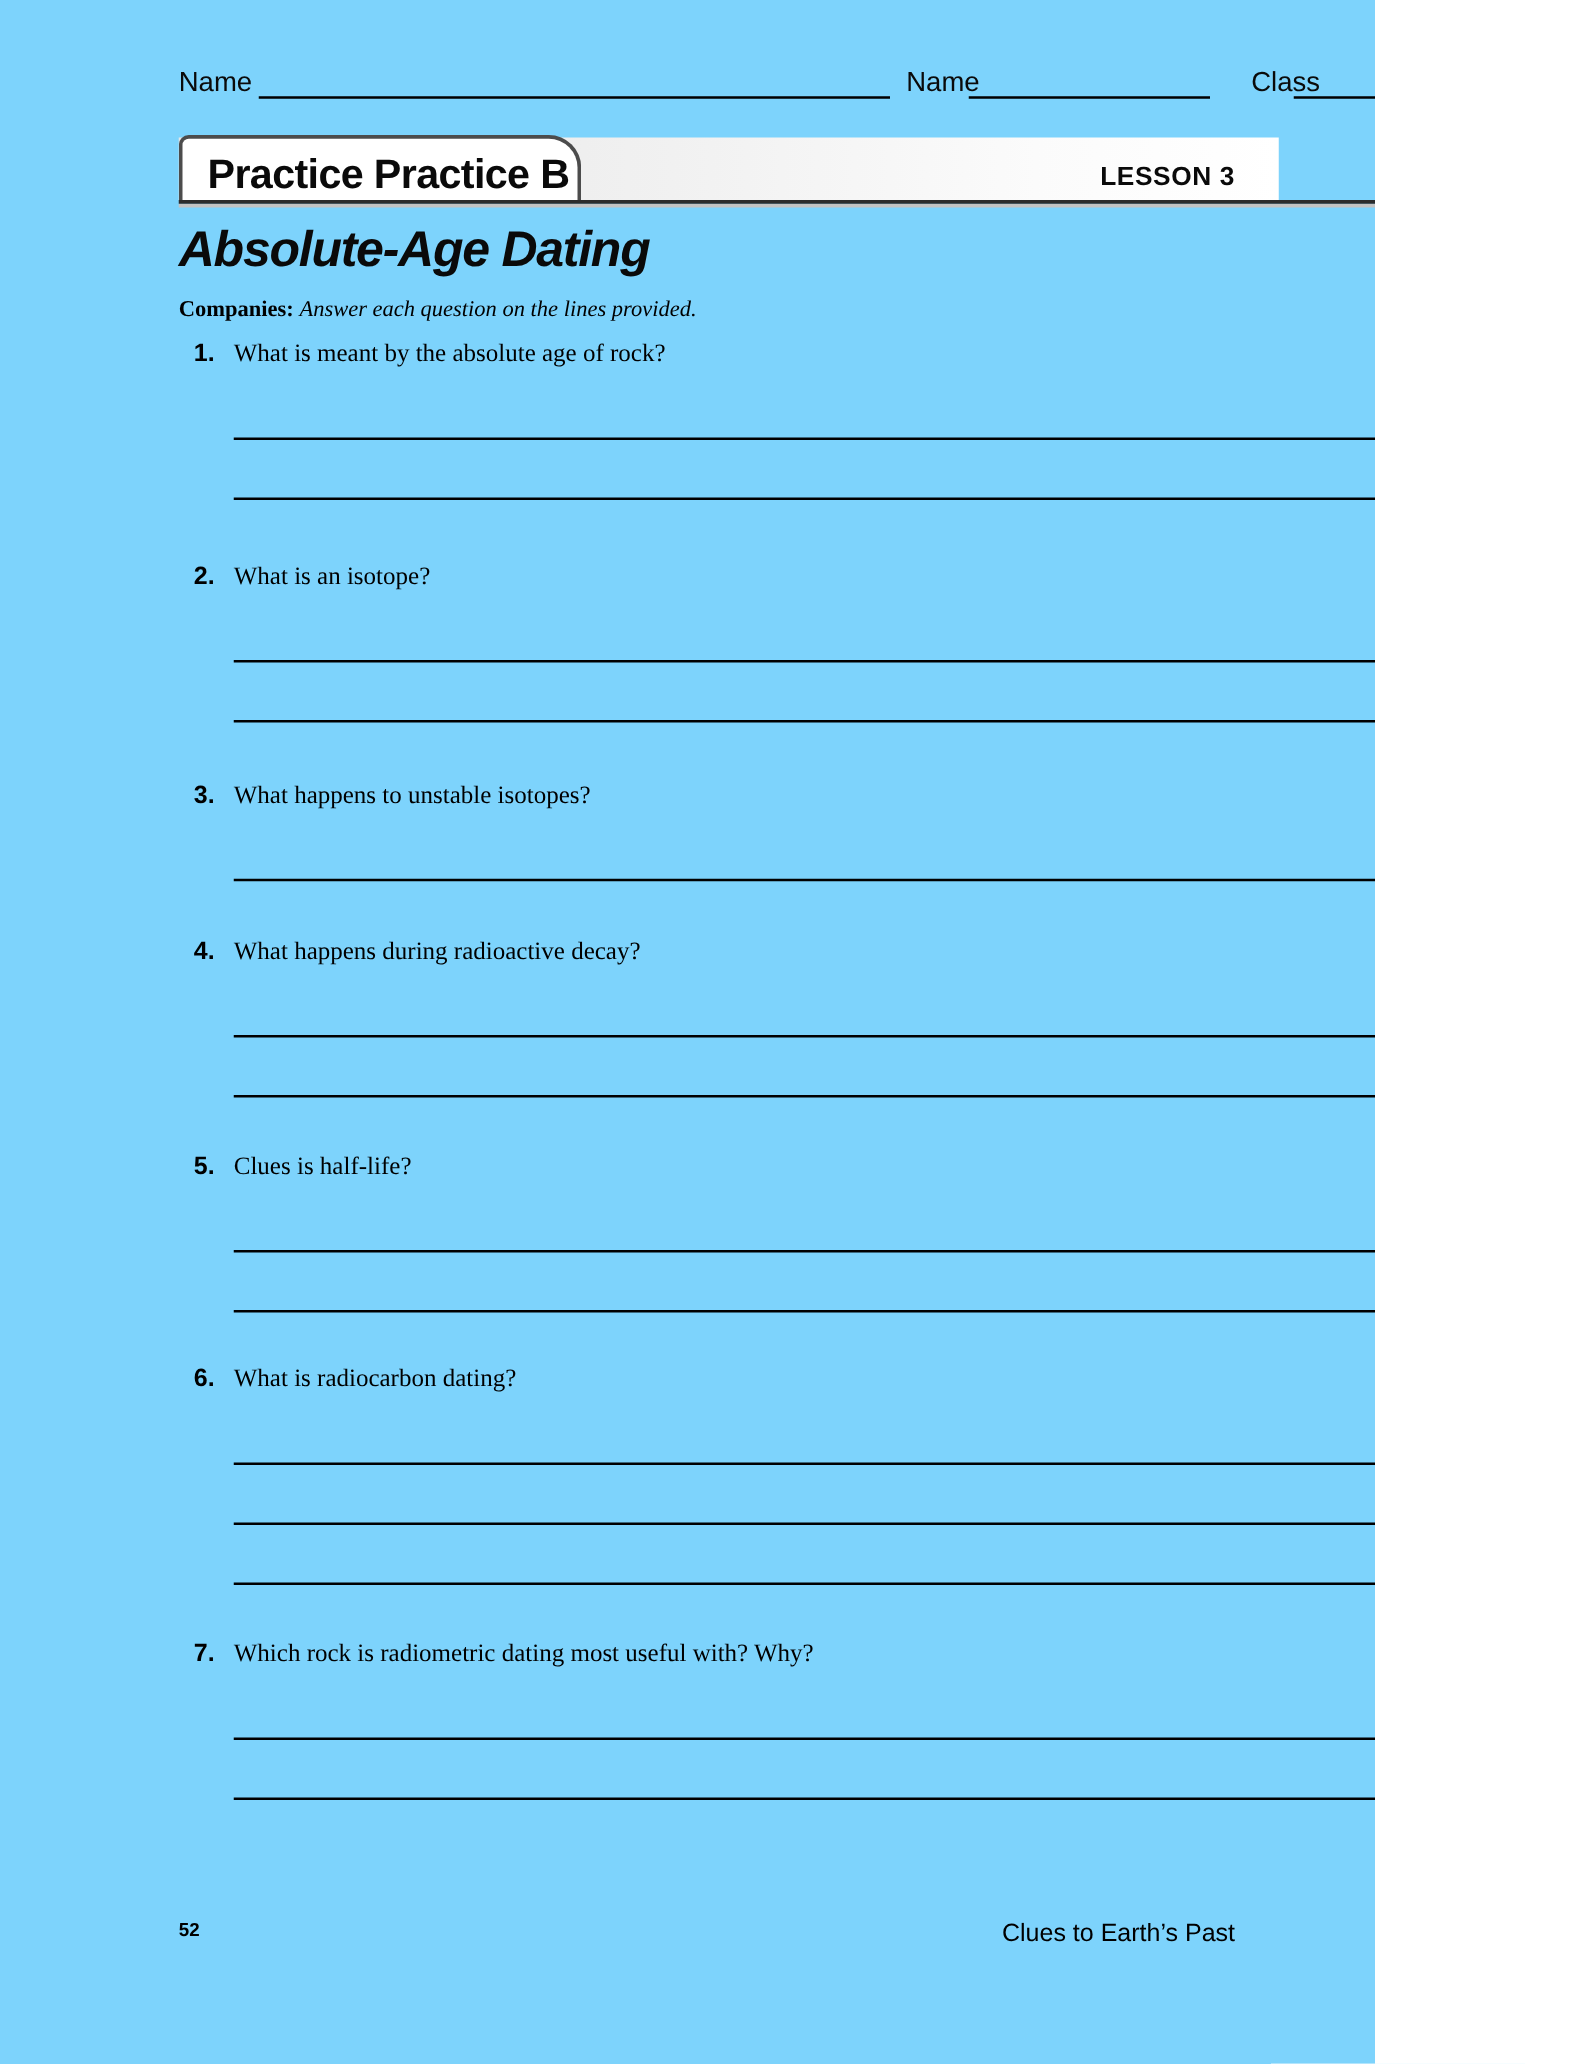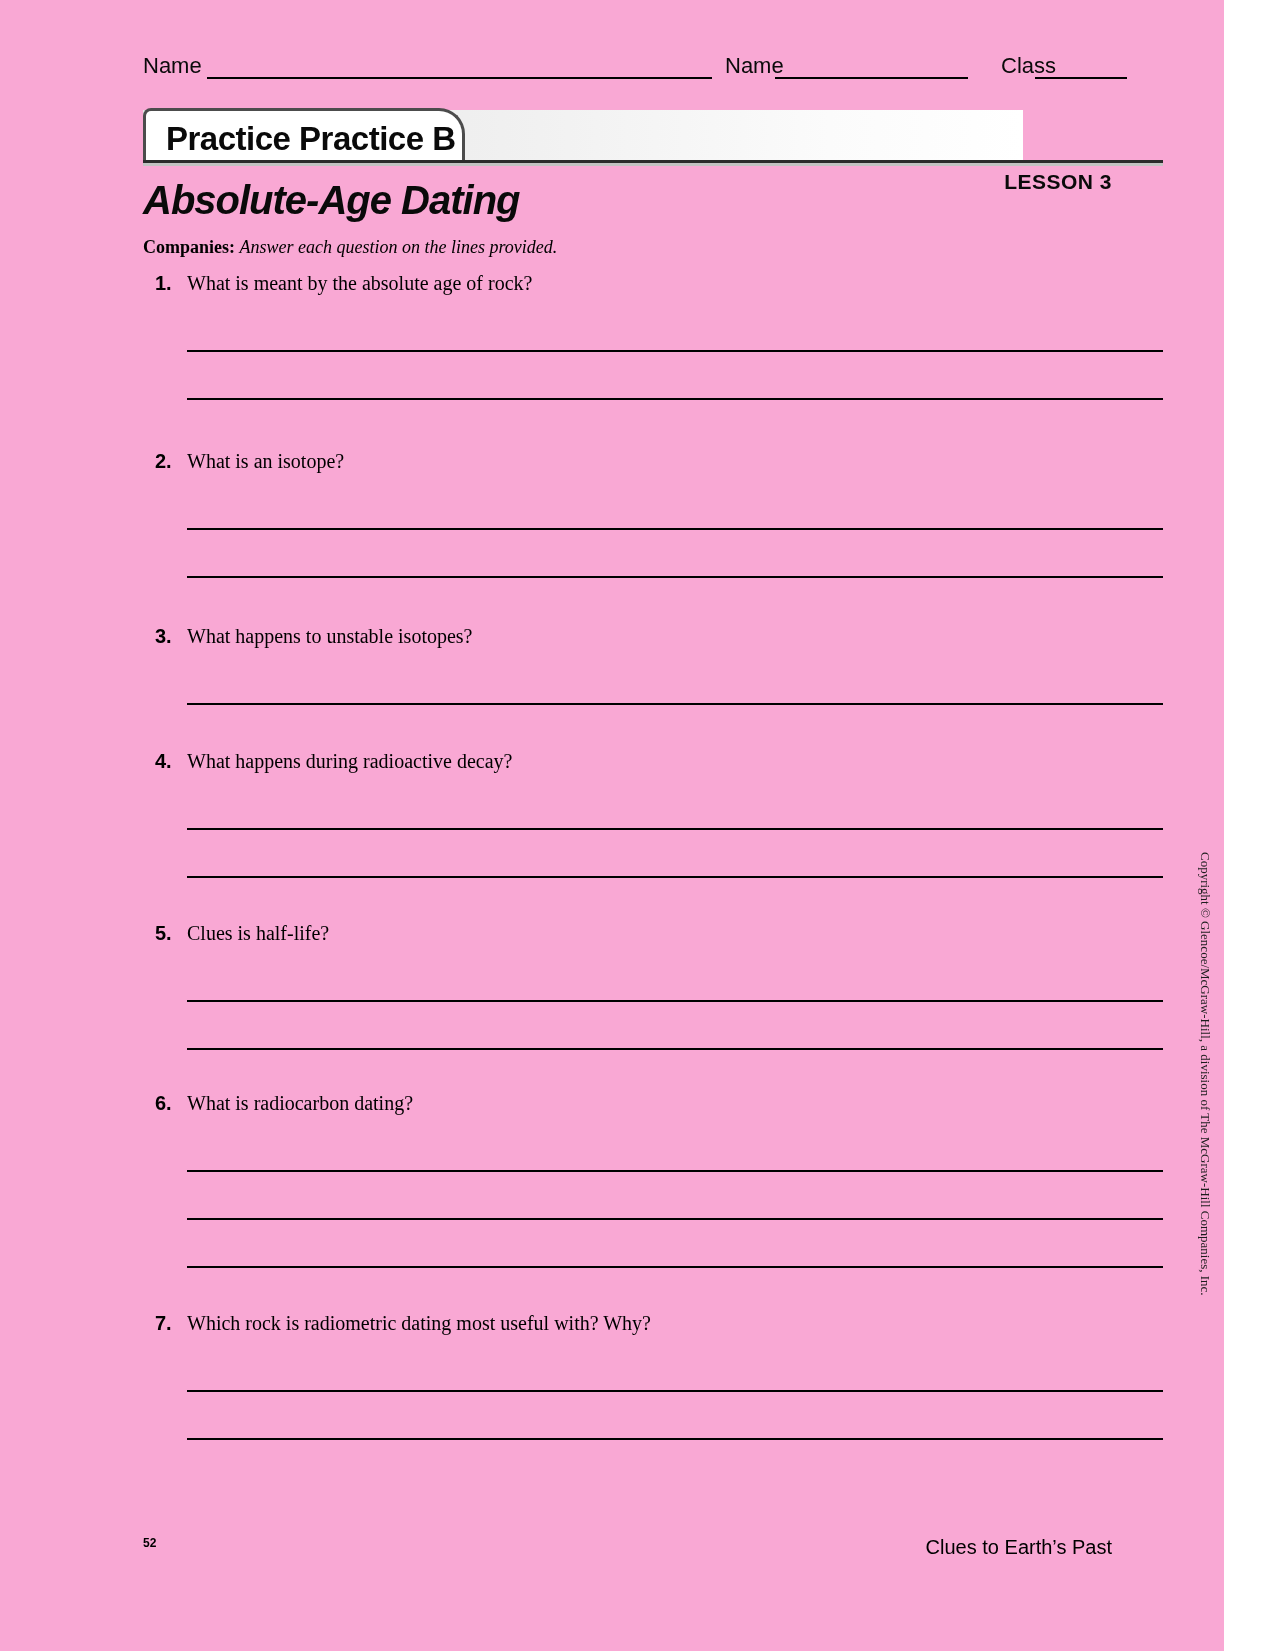--- a/index.html
+++ b/index.html
@@ -1,19 +1,19 @@
 <!DOCTYPE html>
 <html><head>
 <meta charset="utf-8">
 <style>
   html,body{margin:0;padding:0;background:#ffffff;}
   .page{
     position:relative;
-    width:1224px;height:1651px;
-    background:#f9a8d4;
+    width:1100px;height:1651px;
+    background:#7dd3fc;
     color:#000;
     font-family:"Liberation Sans", sans-serif;
     overflow:hidden;
   }
   
   .hdr-label{position:absolute;top:53px;font-size:22px;color:#0a0a0a;}
   .hdr-line{position:absolute;top:77px;border-bottom:2px solid #000;height:0;}
   #name-label{left:143px;}
   #name-line{left:207px;width:505px;}
   #date-label{left:725px;}
@@ -38,21 +38,21 @@
     display:block;padding:9px 0 0 20px;
     font-size:33px;font-weight:bold;letter-spacing:-0.5px;color:#0a0a0a;
     white-space:nowrap;
   }
   .rule{
     position:absolute;left:143px;top:160px;width:1020px;height:3px;
     background:#2b2b2b;box-shadow:0 3px 0 #c2c2c2;z-index:3;
   }
   .lesson{
     position:absolute;top:130px;right:112px;
-    font-size:21px;font-weight:bold;letter-spacing:0.5px;color:#0a0a0a;z-index:4;margin-top:40px;
+    font-size:21px;font-weight:bold;letter-spacing:0.5px;color:#0a0a0a;z-index:4;
   }
   
   .title{
     position:absolute;left:143px;top:178px;
     font-size:40px;font-weight:bold;font-style:italic;letter-spacing:-1px;
     color:#0a0a0a;white-space:nowrap;
   }
   .directions{
     position:absolute;left:143px;top:237px;
     font-family:"Liberation Serif", serif;font-size:18px;white-space:nowrap;
@@ -81,21 +81,21 @@
   }
   .q-line.first{height:52px;}
   
   .copyright{
     position:absolute;left:1213px;top:852px;
     transform:rotate(90deg);transform-origin:0 0;
     font-family:"Liberation Serif", serif;font-size:13px;color:#1c1c1c;
     white-space:nowrap;
   }
   
-  .footer-page{position:absolute;left:143px;top:1536px;font-size:12px;font-weight:bold;}
+  .footer-page{position:absolute;left:143px;top:1536px;font-size:15px;font-weight:bold;}
   .footer-book{position:absolute;right:112px;top:1536px;font-size:20px;}
 </style>
 </head>
 <body>
 
 <div class="page">
 
   <span class="hdr-label" id="name-label">Name</span>
   <span class="hdr-line" id="name-line"></span>
   <span class="hdr-label" id="date-label">Name</span>

